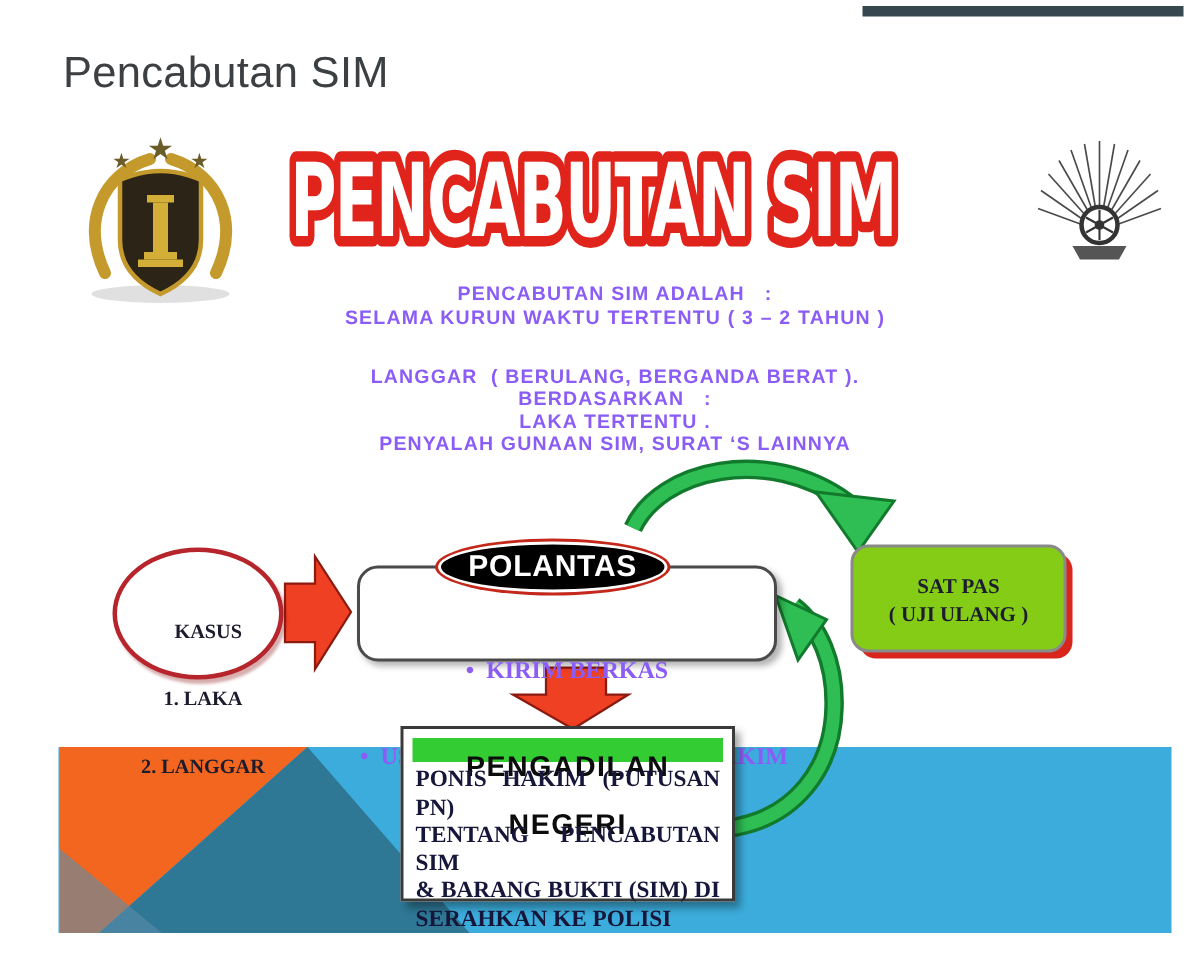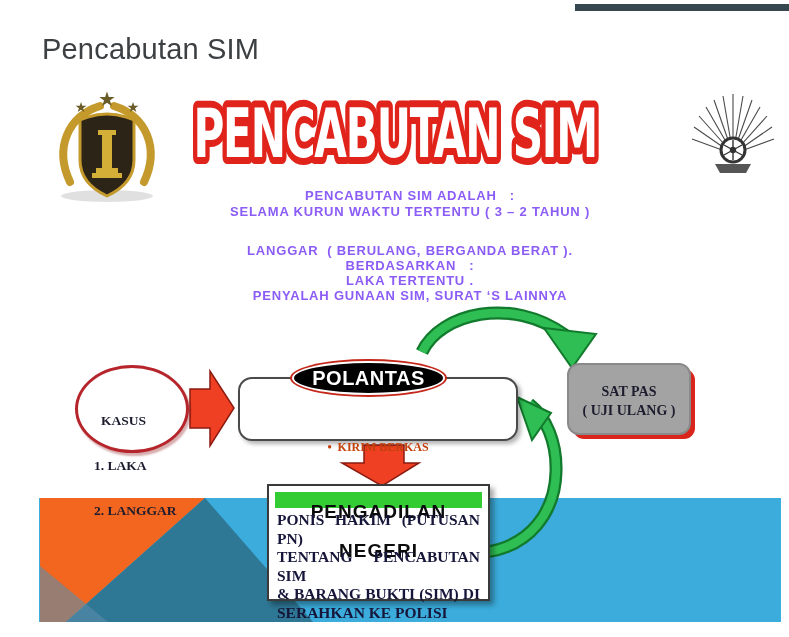--- a/index.html
+++ b/index.html
@@ -24,42 +24,42 @@
   .basis-block .ln{line-height:15px;}
 
   
   .kasus-ellipse{
     left:63px;top:365px;width:114px;height:88px;border-radius:50%;
     background:#fff;border:3px solid #b5252b;box-sizing:border-box;
     box-shadow:2px 3px 2px rgba(140,20,20,.35);
   }
   .kasus-text{
     position:absolute;left:16px;top:15px;font-family:"Liberation Serif",serif;
-    font-weight:700;font-size:13.5px;line-height:15px;color:#1c1c2e;white-space:pre;
+    font-weight:700;font-size:13.5px;line-height:15px;color:#1c1c2e;white-space:pre;text-align:center;
   }
   .kasus-text .k-title{margin-left:7px;}
 
   .polantas-box{
     left:226px;top:377px;width:280px;height:64px;background:#fff;
     border:2px solid #4a4a4a;border-radius:14px;box-sizing:border-box;
     box-shadow:3px 3px 4px rgba(0,0,0,.3);text-align:center;
   }
   .polantas-bullets{margin-top:21px;font-family:"Liberation Serif",serif;
-    font-weight:700;font-size:12px;line-height:19px;color:#c2410c;white-space:pre;}
+    font-weight:700;font-size:16px;line-height:19px;color:#8b5cf6;white-space:pre;}
   .polantas-ellipse{
     left:280px;top:361px;width:153px;height:34px;border-radius:50%;
     background:#000000;border:2px solid #fff;box-sizing:border-box;
     box-shadow:0 0 0 2px #c4281a;text-align:center;
   }
   .polantas-label{
     font-size:20px;line-height:30px;font-weight:700;color:#fff;letter-spacing:.5px;
     font-family:"Liberation Sans",sans-serif;
   }
   .satpas-box{
-    left:555px;top:363px;width:124px;height:72px;background:#a3a3a3;
+    left:555px;top:363px;width:144px;height:72px;background:#84cc16;
     border:2px solid #8a8a8a;border-radius:12px;box-sizing:border-box;
     box-shadow:5px 5px 0 -1px #d9251c;text-align:center;
   }
   .satpas-box .ln{font-family:"Liberation Serif",serif;font-weight:700;
     font-size:14px;line-height:19px;color:#1c1c2e;white-space:pre;}
   .satpas-pad{margin-top:17px;}
 
   .pengadilan-box{
     left:255px;top:484px;width:223px;height:117px;background:#fff;
     border:2px solid #3a3a3a;box-sizing:border-box;

